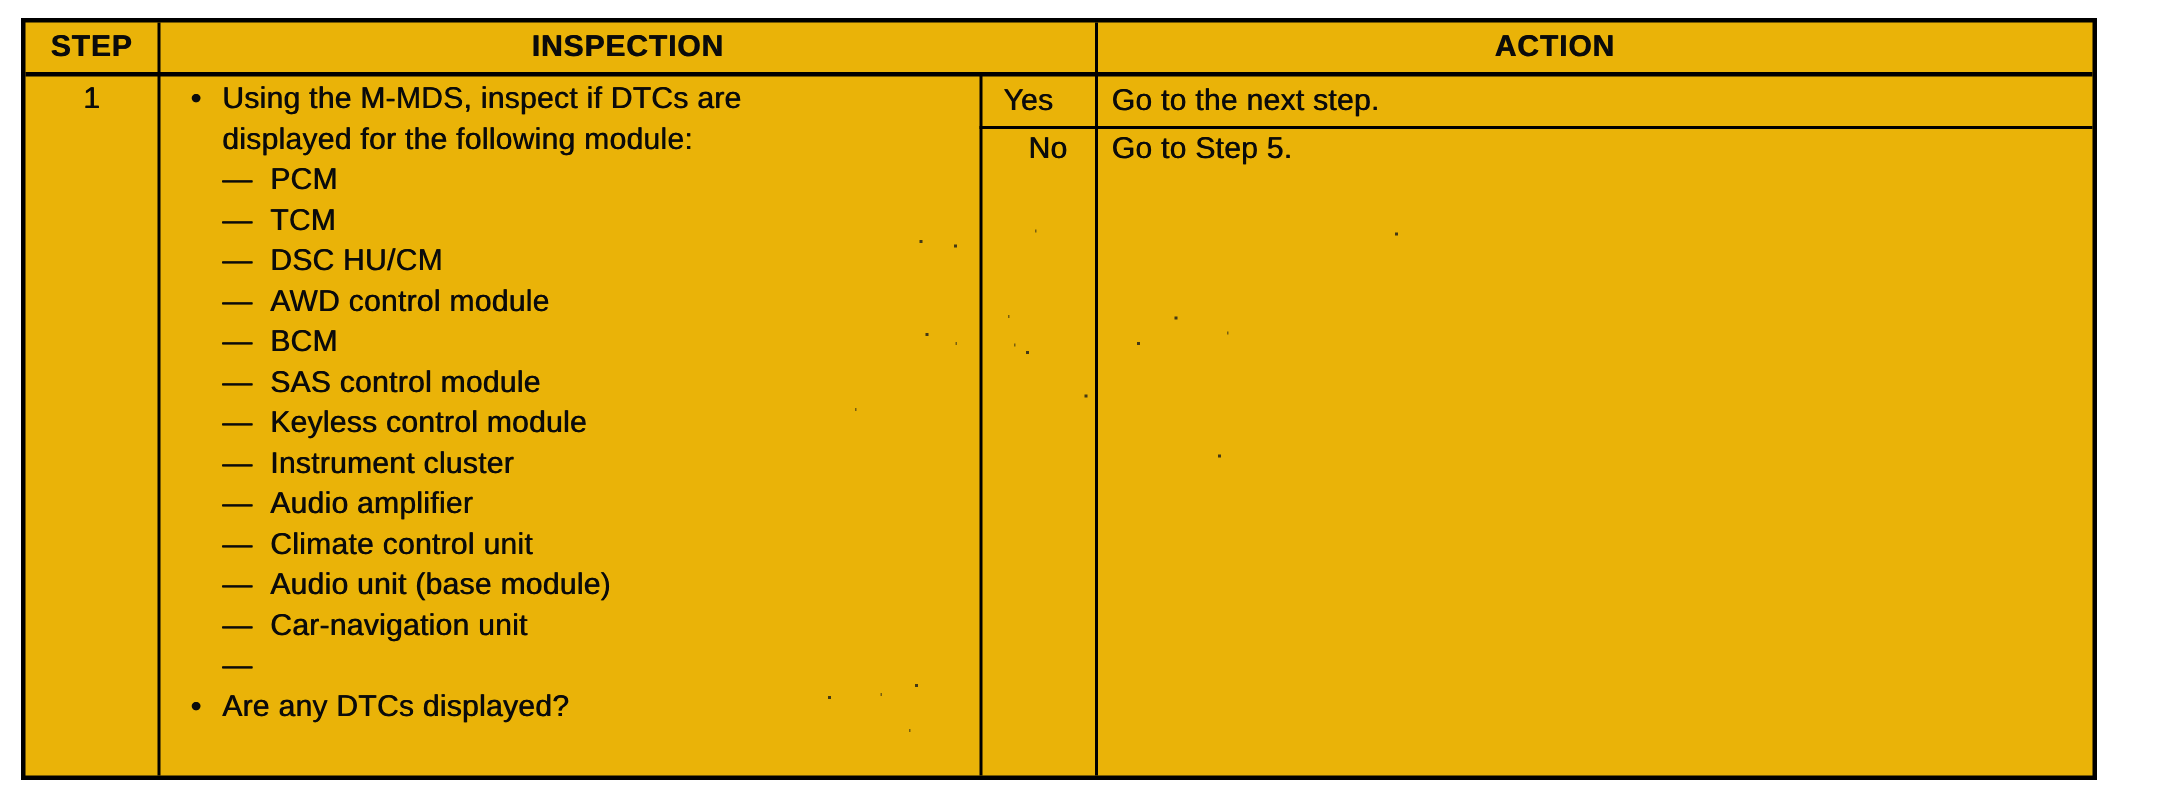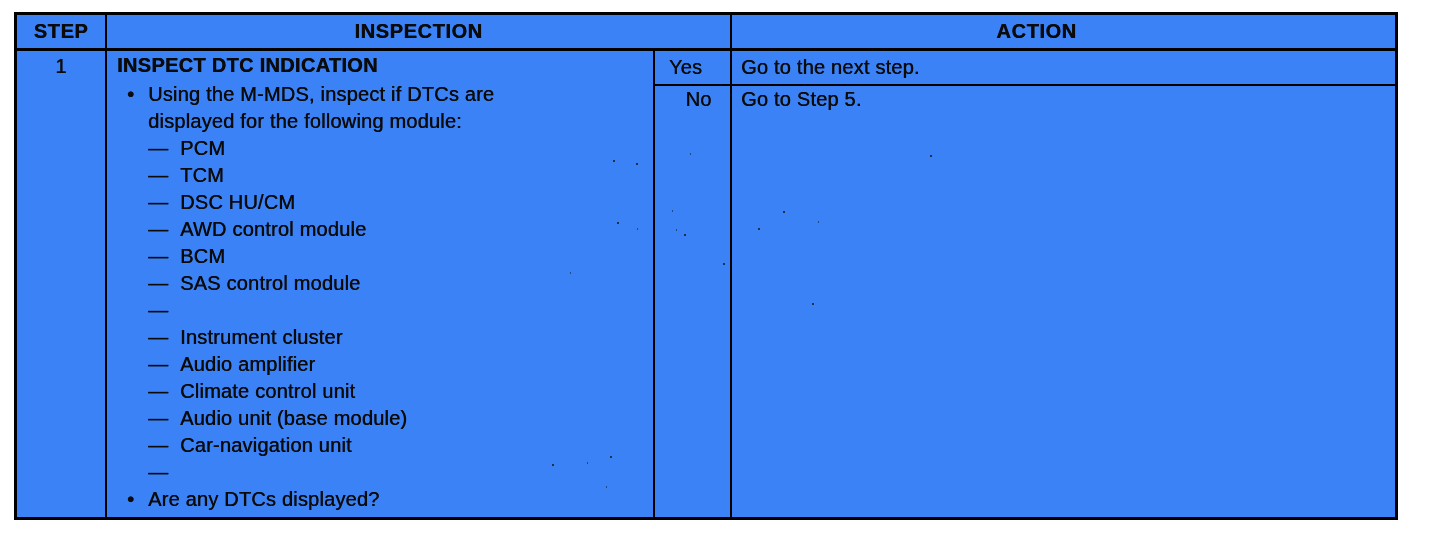--- a/index.html
+++ b/index.html
@@ -12,21 +12,21 @@
     overflow: hidden;
   }
   .scan-text { text-shadow: 0.45px 0 0 currentColor; letter-spacing: 0.2px; }
 
   
   .ts-table {
     position: absolute;
     left: 14px; top: 12px;
     width: 1384px; height: 508px;
     border: 3px solid #000;
-    background: #3b82f6;
+    background: #eab308;
   }
   
   .line { position: absolute; background: #000; }
   .vline-step   { left: 88px;  top: 0;    bottom: 0; width: 2px; }
   .vline-yesno  { left: 636px; top: 33px; bottom: 0; width: 2px; }
   .vline-action { left: 713px; top: 0;    bottom: 0; width: 2px; }
   .hline-header { left: 0;     top: 33px; right: 0;  height: 3px; }
   .hline-yesno  { left: 636px; top: 69px; right: 0;  height: 2px; }
 
   
@@ -100,21 +100,20 @@
   <div class="line hline-header"></div>
   <div class="line hline-yesno"></div>
 
   <div class="cell hdr hdr-step scan-text">STEP</div>
   <div class="cell hdr hdr-inspection scan-text">INSPECTION</div>
   <div class="cell hdr hdr-action scan-text">ACTION</div>
 
   <div class="cell step-cell scan-text">1</div>
 
   <div class="cell inspection-cell">
-    <div class="inspection-title scan-text">INSPECT DTC INDICATION</div>
 
     <div class="bullet-list">
 
       <div class="bullet-row scan-text">
         <span class="bullet-marker">•</span>
         <span class="bullet-text">
           <span style="display:block">Using the M-MDS, inspect if DTCs are</span>
           <span style="display:block">displayed for the following module:</span>
         </span>
       </div>
@@ -138,20 +137,21 @@
       <div class="dash-row scan-text">
         <span class="dash-marker">—</span>
         <span>BCM</span>
       </div>
       <div class="dash-row scan-text">
         <span class="dash-marker">—</span>
         <span>SAS control module</span>
       </div>
       <div class="dash-row scan-text">
         <span class="dash-marker">—</span>
+        <span>Keyless control module</span>
       </div>
       <div class="dash-row scan-text">
         <span class="dash-marker">—</span>
         <span>Instrument cluster</span>
       </div>
       <div class="dash-row scan-text">
         <span class="dash-marker">—</span>
         <span>Audio amplifier</span>
       </div>
       <div class="dash-row scan-text">

